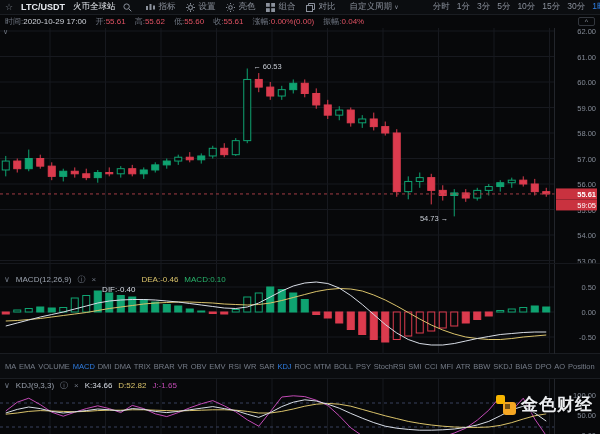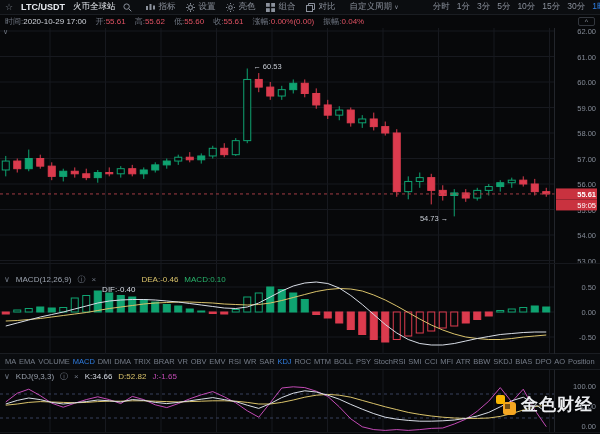--- a/index.html
+++ b/index.html
@@ -34,21 +34,21 @@
   .pane-macd { height:90px; border-top:1px solid #16181d; }
   .pane-kdj  { height:62px; }
   svg.plot { position:absolute; left:0; top:0; }
   .mini-caret { position:absolute; left:3px; top:0px; color:#6f7682; font-size:7px; }
 
   .ind-header { position:absolute; left:4px; top:1px; z-index:3; display:flex; gap:6px;
     align-items:center; font-size:8px; color:#8a8f99; white-space:nowrap; }
   .ind-header .t { color:#9aa1ad; }
   .ind-header .ic { color:#6f7682; font-size:8px; }
 
-  .tabs { height:17px; display:flex; align-items:center; justify-content:space-between;
+  .tabs { height:26px; display:flex; align-items:center; justify-content:space-between;
     padding:0 5px; font-size:7.5px; color:#767d89; background:#0a0c0f;
     border-top:1px solid #1a1d22; border-bottom:1px solid #1a1d22; white-space:nowrap; }
   .tabs span.act { color:#2f7de1; }
 
   .timebar { position:relative; height:6px; overflow:hidden; background:#07080a;
     border-top:1px solid #14161a; }
   .timebar span { position:absolute; top:0; font-size:8px; color:#6f7682;
     transform:translateX(-50%); }
 
   .watermark { position:absolute; right:7px; bottom:18px; z-index:6; display:flex;

